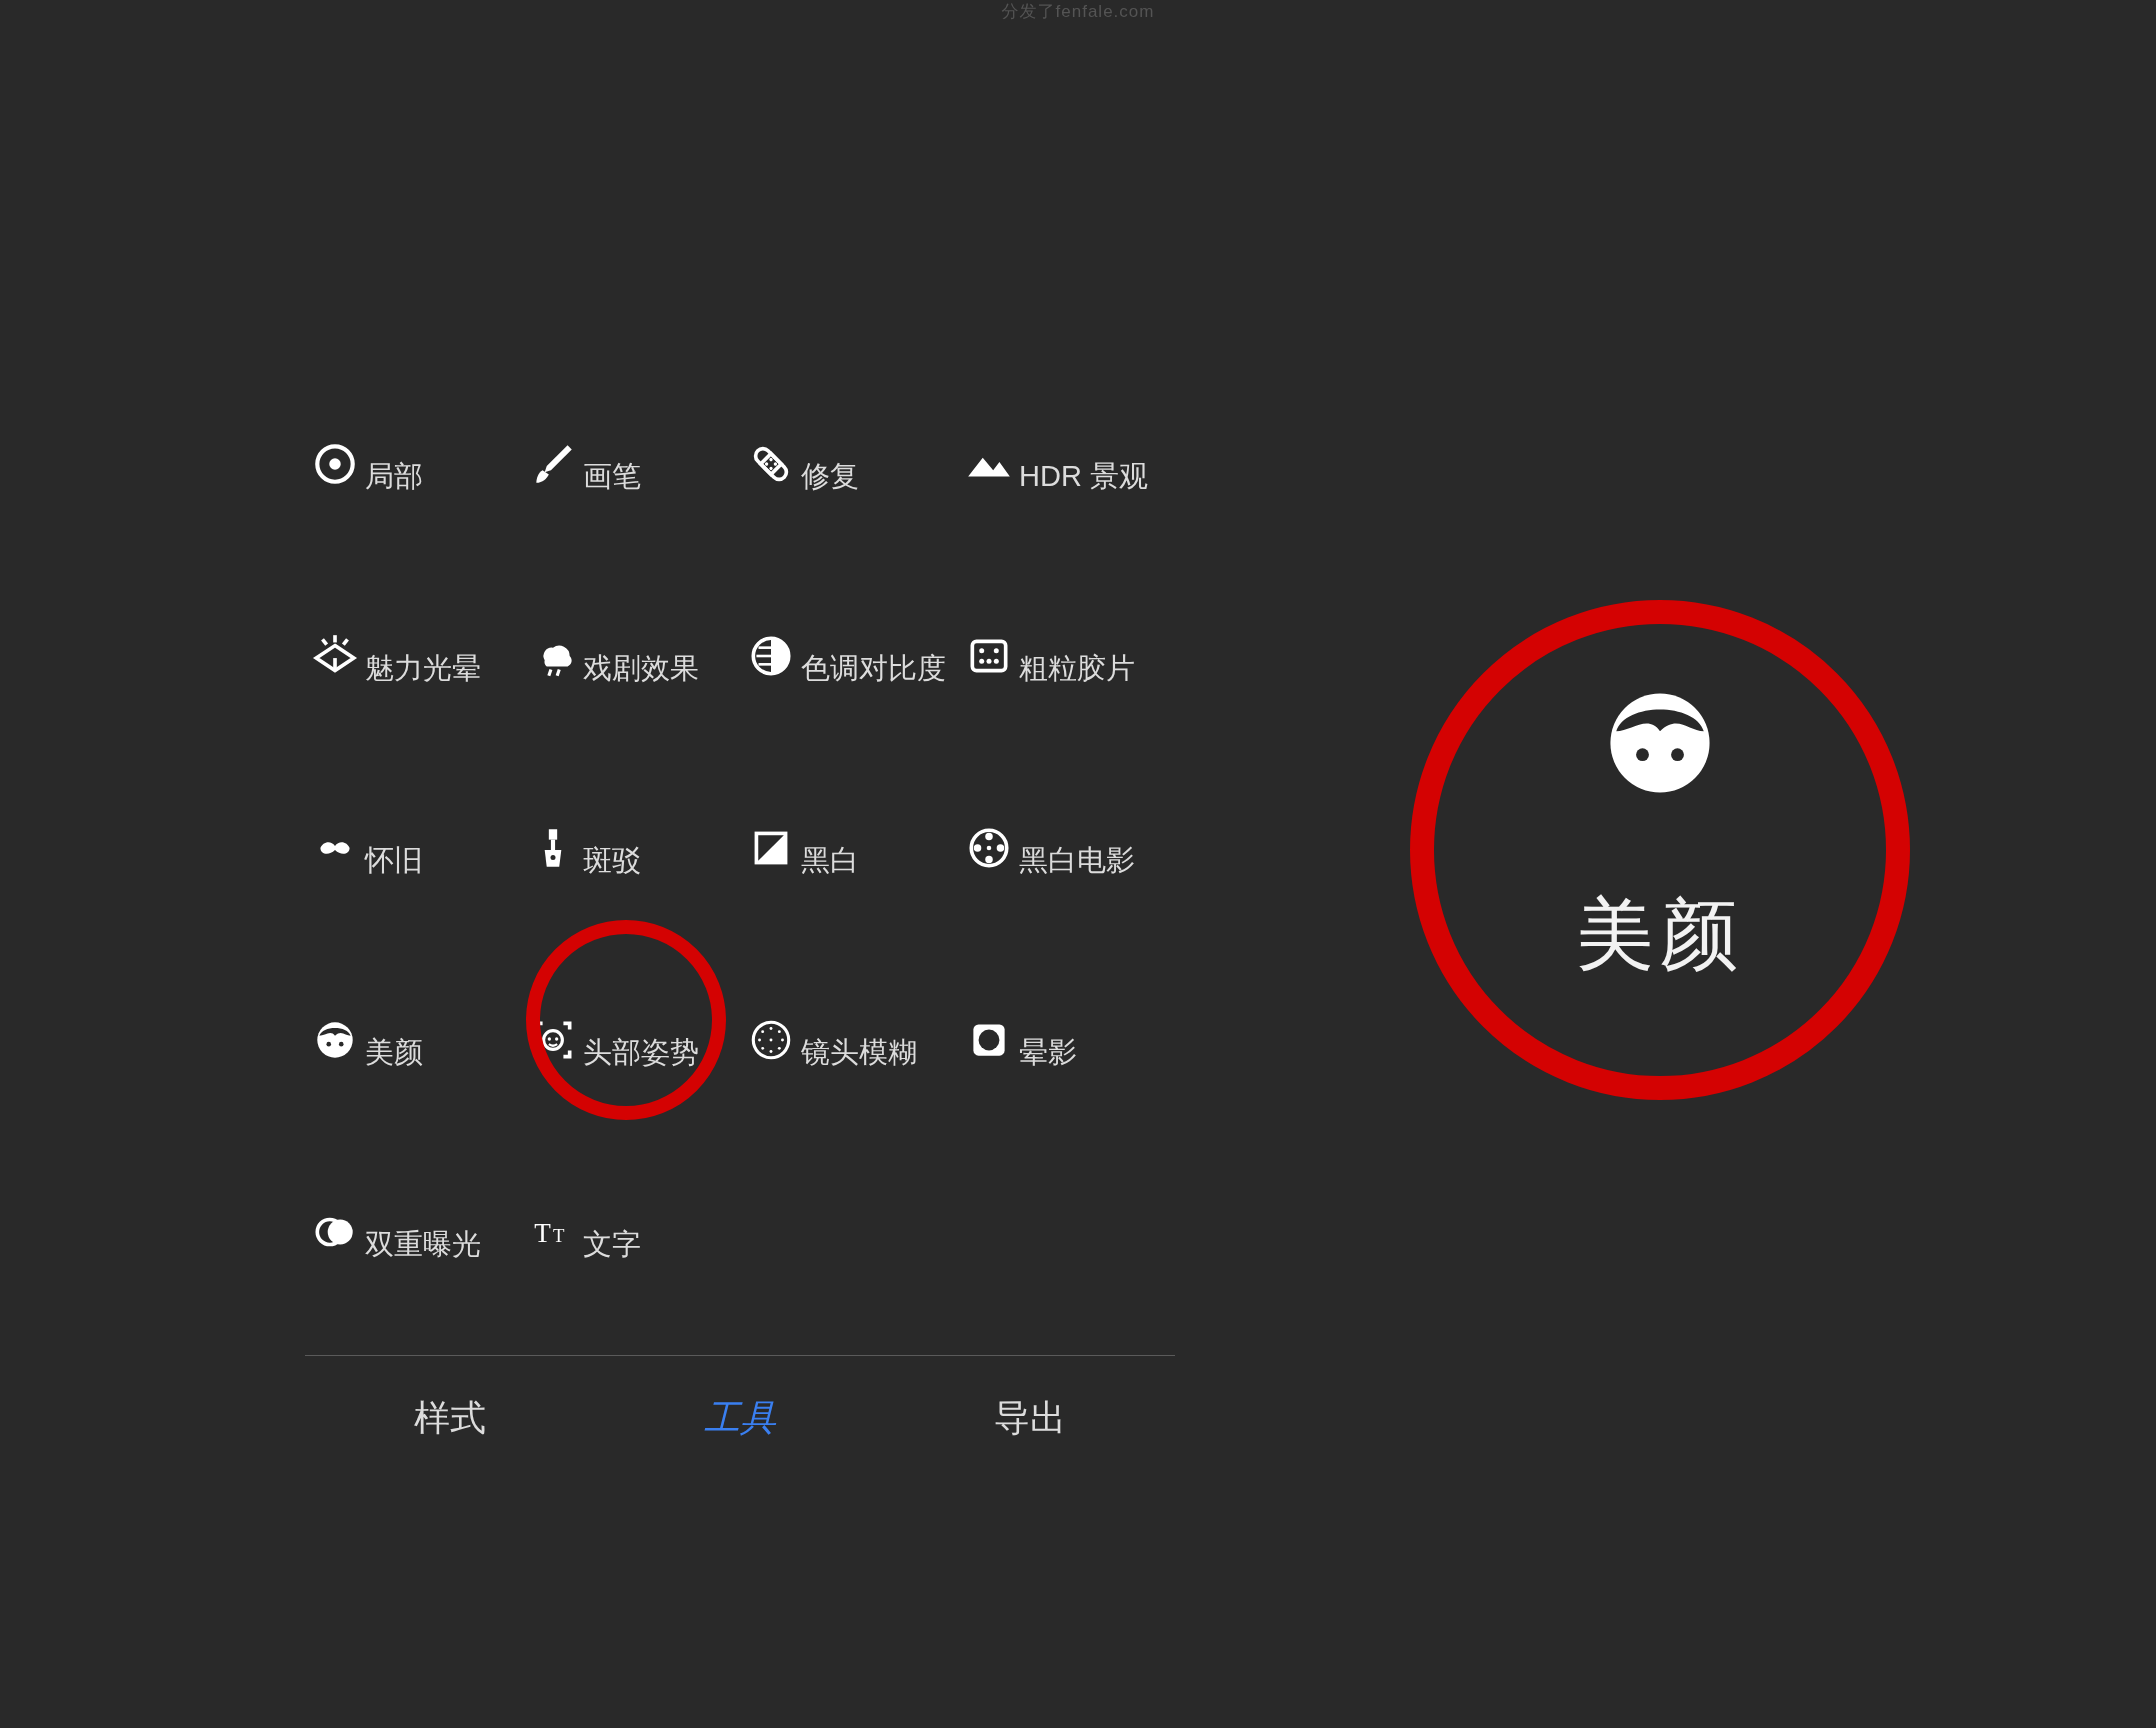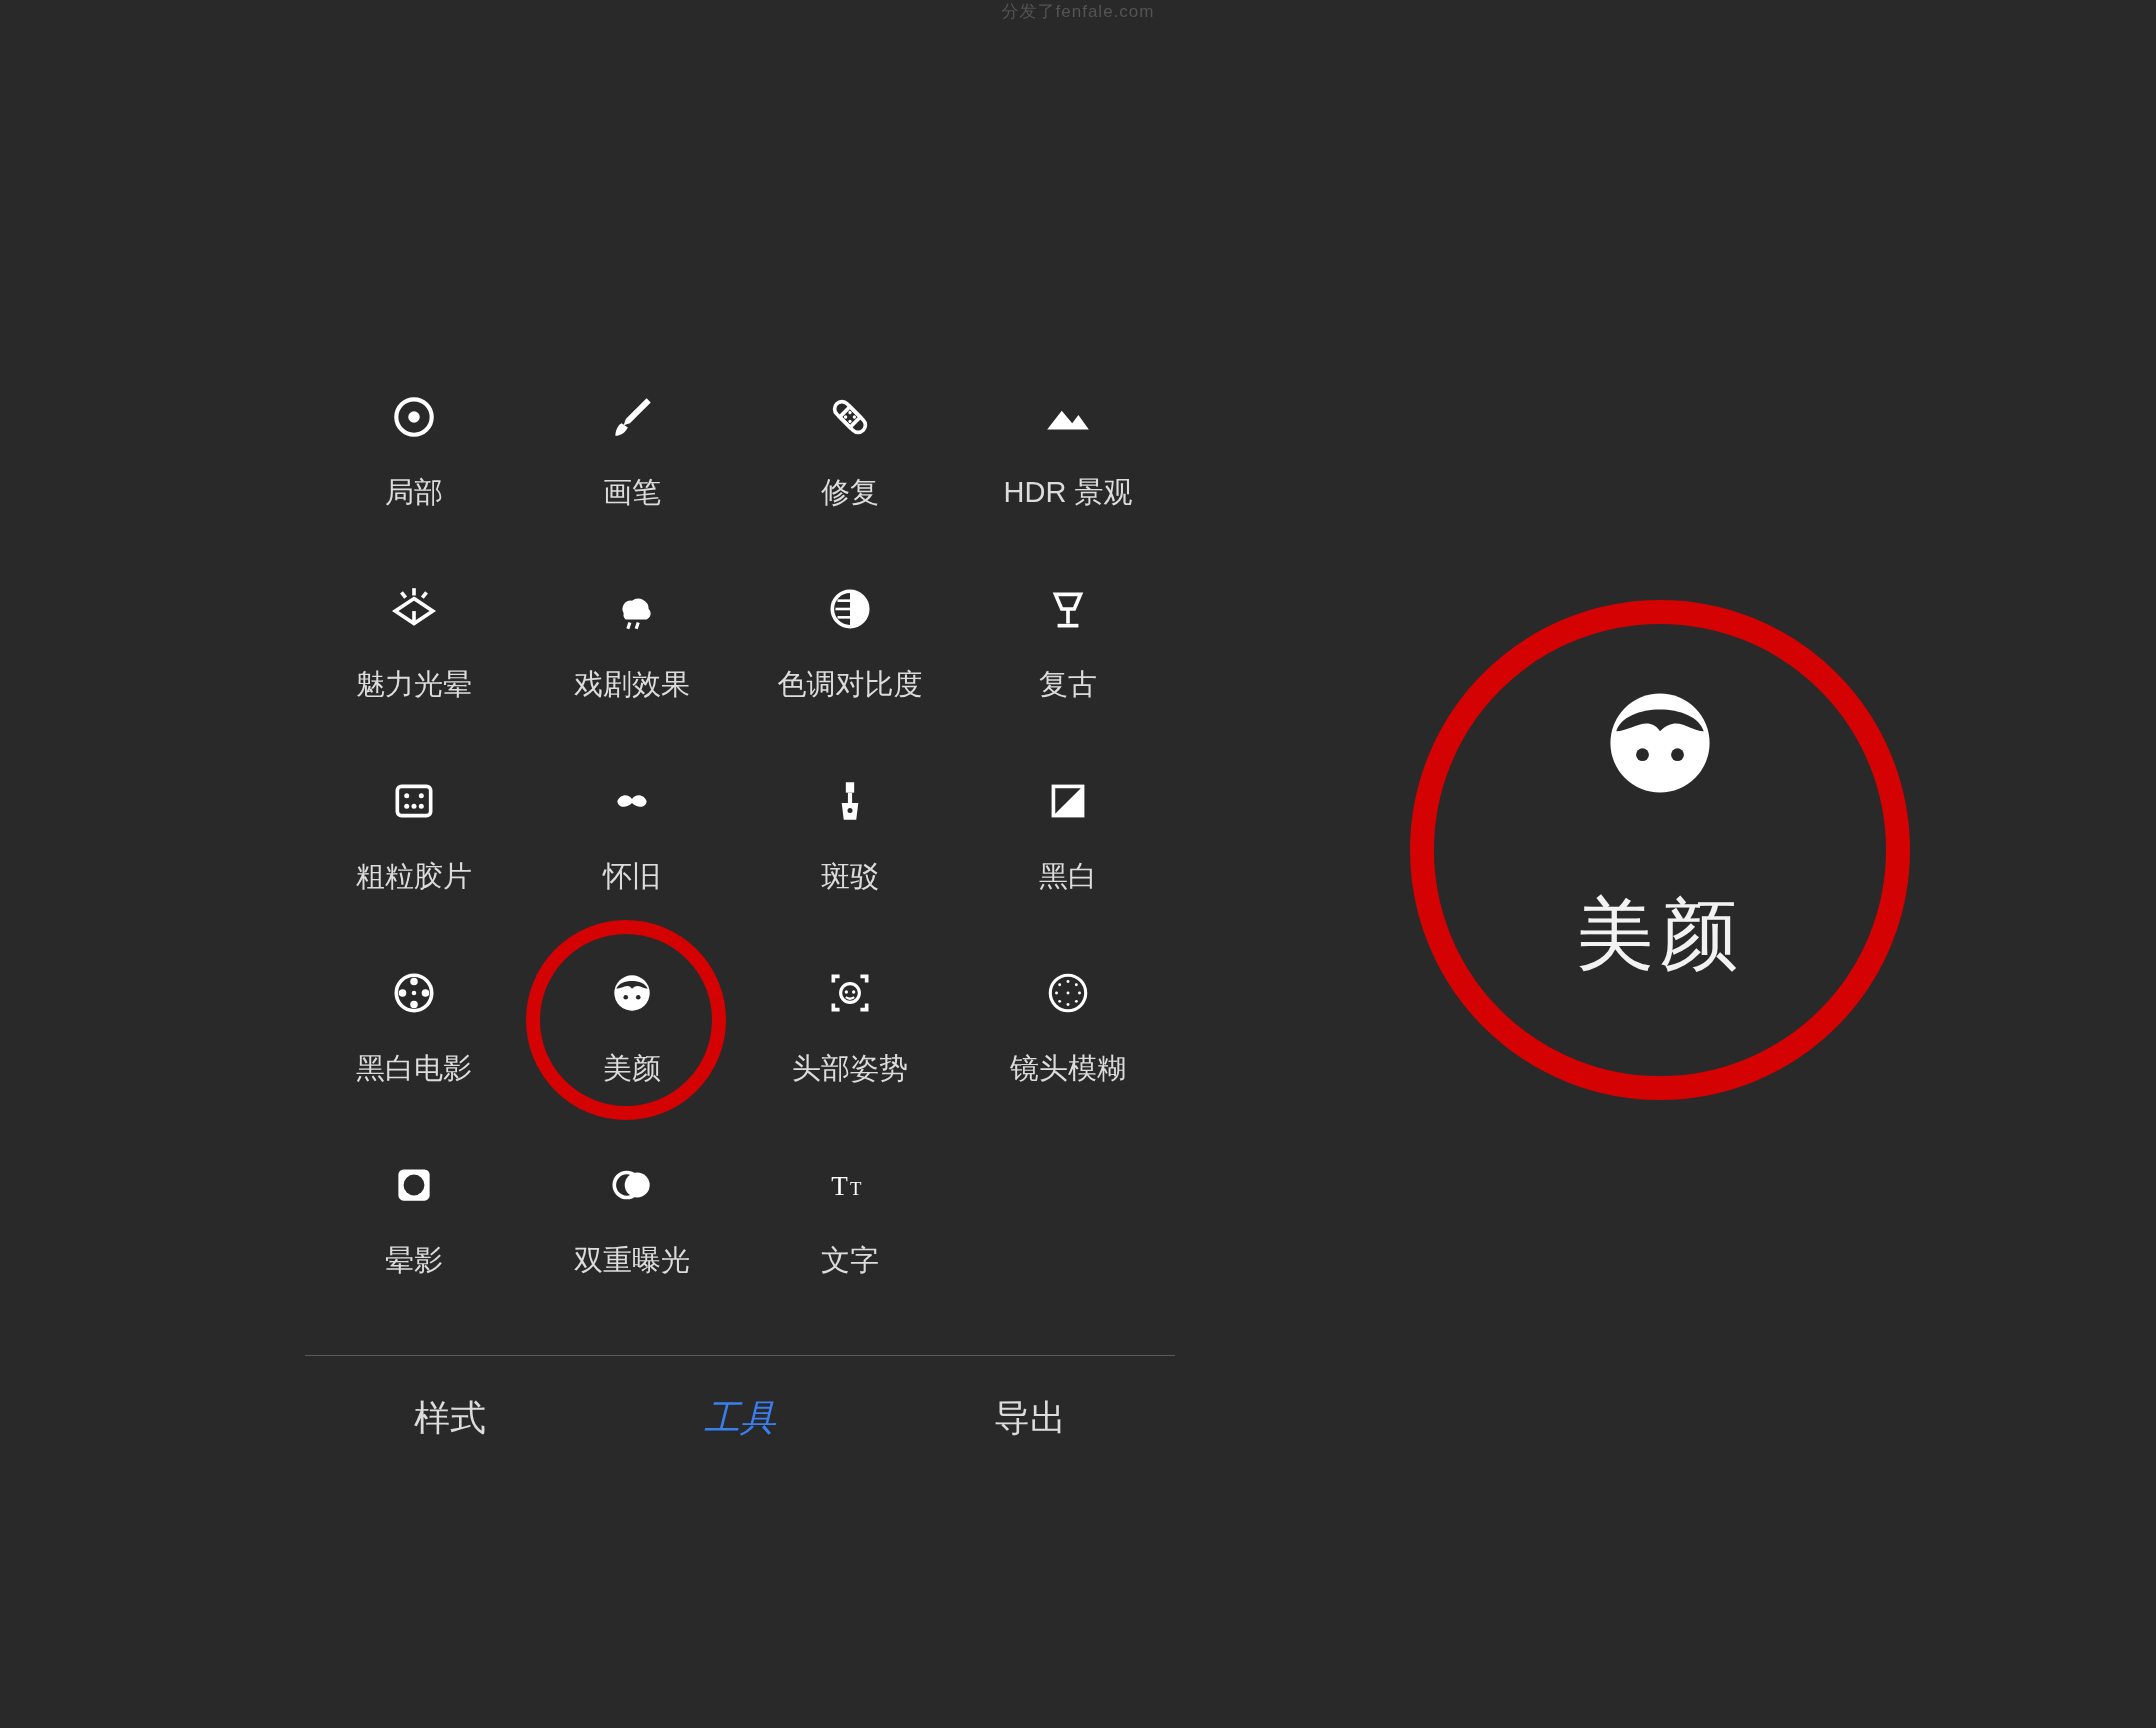--- a/index.html
+++ b/index.html
@@ -26,21 +26,21 @@
     top: 375px;
     width: 870px;
   }
   .grid {
     display: grid;
     grid-template-columns: repeat(4, 218px);
     grid-auto-rows: 192px;
   }
   .tool {
     display: flex;
-    flex-direction: column;
+    flex-direction: row;
     align-items: center;
     justify-content: flex-start;
     padding-top: 12px;
     cursor: pointer;
     position: relative;
   }
   .tool .iconbox {
     width: 60px;
     height: 60px;
     display: flex;
@@ -190,30 +190,20 @@
       <div class="iconbox">
         <svg viewBox="0 0 48 48">
             <circle cx="24" cy="24" r="17" fill="none" stroke="#fff" stroke-width="3.5"></circle>
             <path d="M24 7 A17 17 0 0 1 24 41 Z" fill="#fff"></path>
             <line x1="12" y1="16" x2="24" y2="16" stroke="#fff" stroke-width="2.5"></line>
             <line x1="10" y1="24" x2="24" y2="24" stroke="#fff" stroke-width="2.5"></line>
             <line x1="12" y1="32" x2="24" y2="32" stroke="#fff" stroke-width="2.5"></line>
           </svg>
       </div>
       <div class="label">色调对比度</div>
-    </div>
-    <div class="tool">
-      <div class="iconbox">
-        <svg viewBox="0 0 48 48">
-            <path d="M12 10 L36 10 L30 24 L18 24 Z" fill="none" stroke="#fff" stroke-width="3.5"></path>
-            <line x1="24" y1="24" x2="24" y2="38" stroke="#fff" stroke-width="3.5"></line>
-            <line x1="14" y1="40" x2="34" y2="40" stroke="#fff" stroke-width="3.5"></line>
-          </svg>
-      </div>
-      <div class="label">复古</div>
     </div>
 
     <div class="tool">
       <div class="iconbox">
         <svg viewBox="0 0 48 48">
             <rect x="8" y="10" width="32" height="28" rx="4" fill="none" stroke="#fff" stroke-width="3.5"></rect>
             <circle cx="17" cy="19" r="2.4" fill="#fff"></circle>
             <circle cx="31" cy="19" r="2.4" fill="#fff"></circle>
             <circle cx="17" cy="29" r="2.4" fill="#fff"></circle>
             <circle cx="24" cy="29" r="2.4" fill="#fff"></circle>

